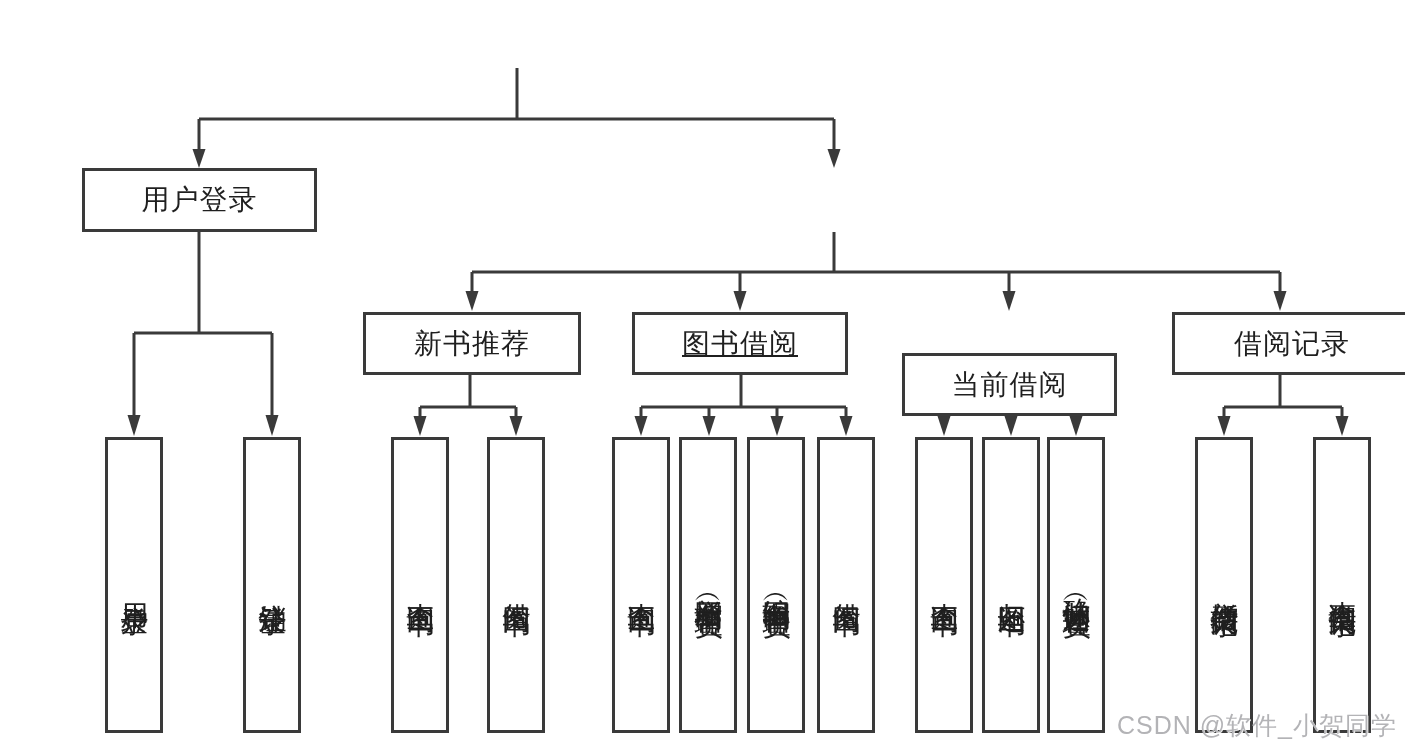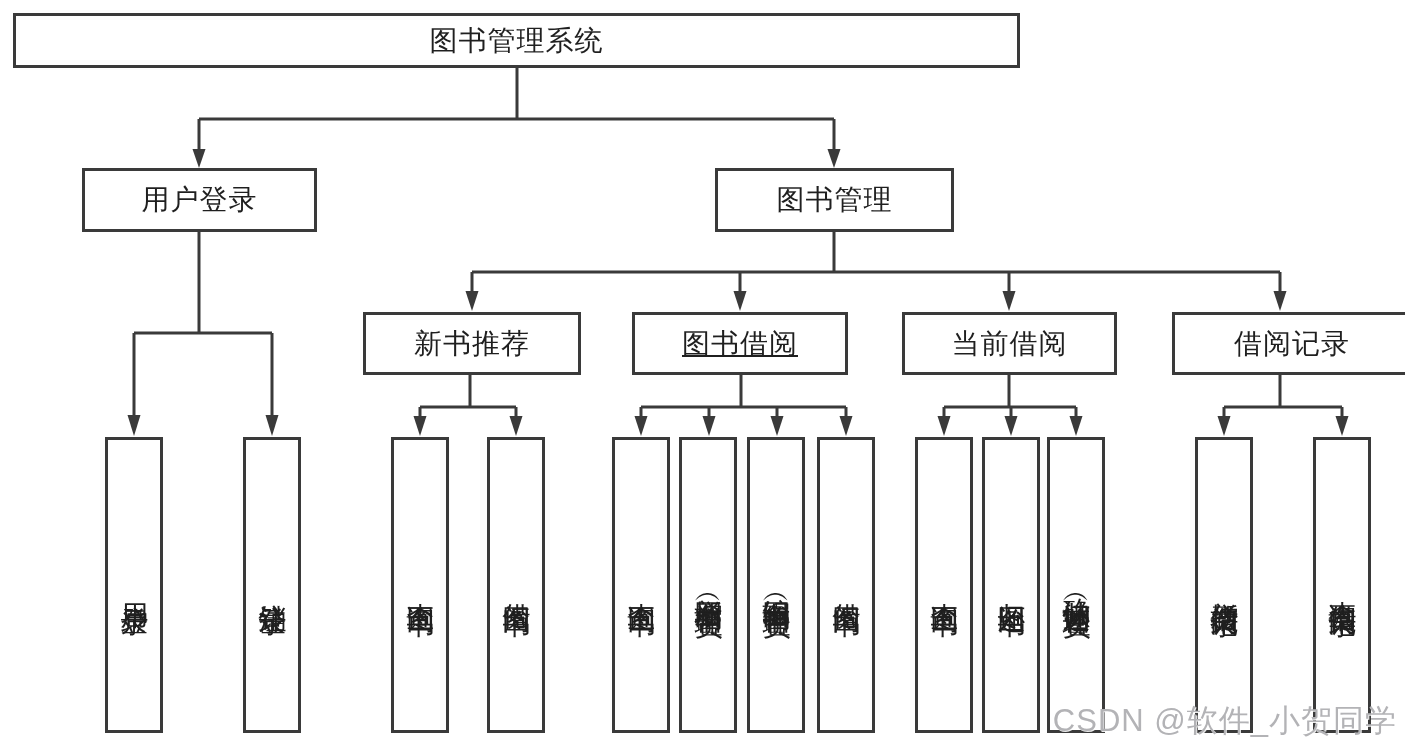--- a/index.html
+++ b/index.html
@@ -34,21 +34,21 @@
     line-height:1;
     letter-spacing:2px;
     writing-mode:vertical-rl;
     text-orientation:mixed;
     width:58px;height:296px;top:437px;
   }
   .lv3{top:312px;height:63px;}
   .watermark{
     position:absolute;
     right:8px;bottom:5px;
-    font-size:31px;
+    font-size:25px;
     color:var(--wm);
     text-shadow:1px 1px 0 rgba(255,255,255,.9);
     white-space:nowrap;
     z-index:5;
     letter-spacing:1px;
     margin-top:24px;
   }
 </style>
 </head>
 <body>
@@ -98,28 +98,26 @@
       <polygon points="1069.5,416 1082.5,416 1076,436"></polygon>
     </g>
 
     <g>
       <path d="M1280 375 V407 M1224 407 H1342 M1224 407 V419 M1342 407 V419"></path>
       <polygon points="1217.5,416 1230.5,416 1224,436"></polygon>
       <polygon points="1335.5,416 1348.5,416 1342,436"></polygon>
     </g>
   </svg>
 
-  <div class="box h" style="left:13px;top:13px;width:1007px;height:55px;">图书管理系统</div>
 
   <div class="box h" style="left:82px;top:168px;width:235px;height:64px;">用户登录</div>
-  <div class="box h" style="left:715px;top:168px;width:239px;height:64px;">图书管理</div>
 
   <div class="box h lv3" style="left:363px;width:218px;">新书推荐</div>
   <div class="box h lv3" style="left:632px;width:216px;text-decoration:underline;">图书借阅</div>
-  <div class="box h lv3" style="left:902px;width:215px;">当前借阅</div>
+  <div class="box h lv3" style="left:902px;width:215px;margin-top:41px;">当前借阅</div>
   <div class="box h lv3" style="left:1172px;width:240px;">借阅记录</div>
 
   <div class="box v" style="left:105px;">用户登录</div>
   <div class="box v" style="left:243px;">注销登录</div>
 
   <div class="box v" style="left:391px;">查询图书</div>
   <div class="box v" style="left:487px;">借阅图书</div>
 
   <div class="box v" style="left:612px;">查询图书</div>
   <div class="box v" style="left:679px;">新增图书（管理员）</div>

